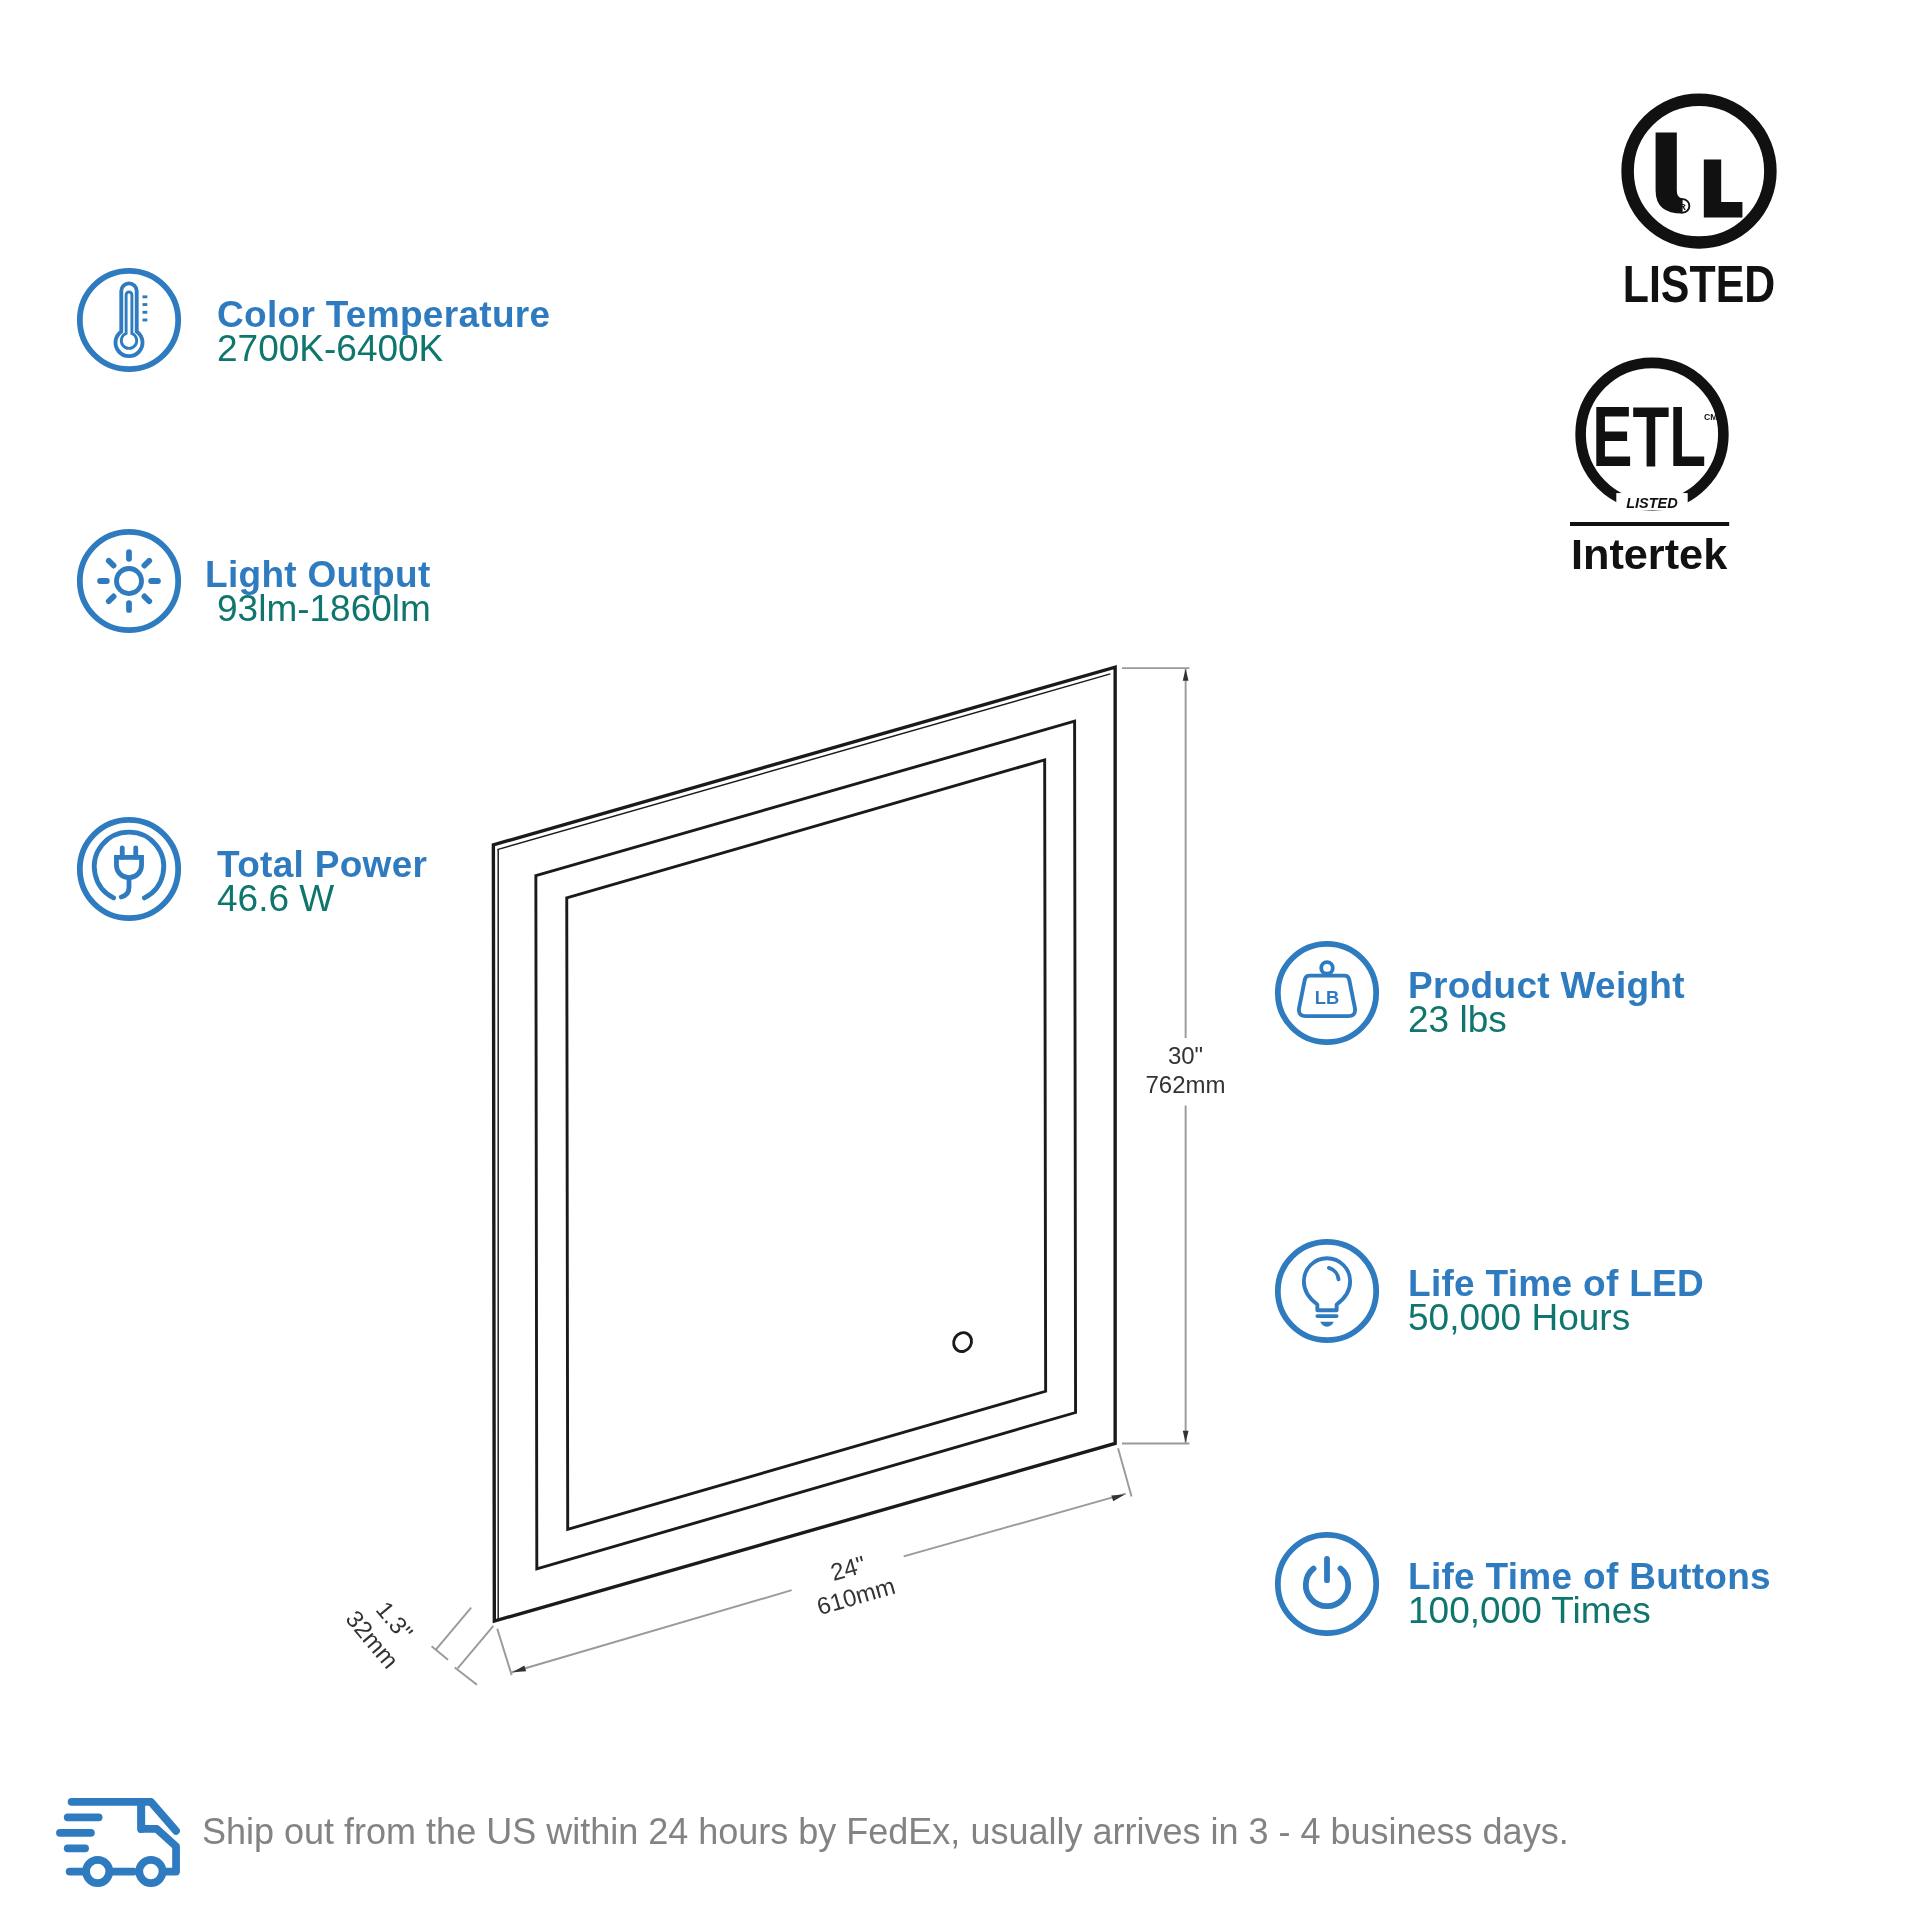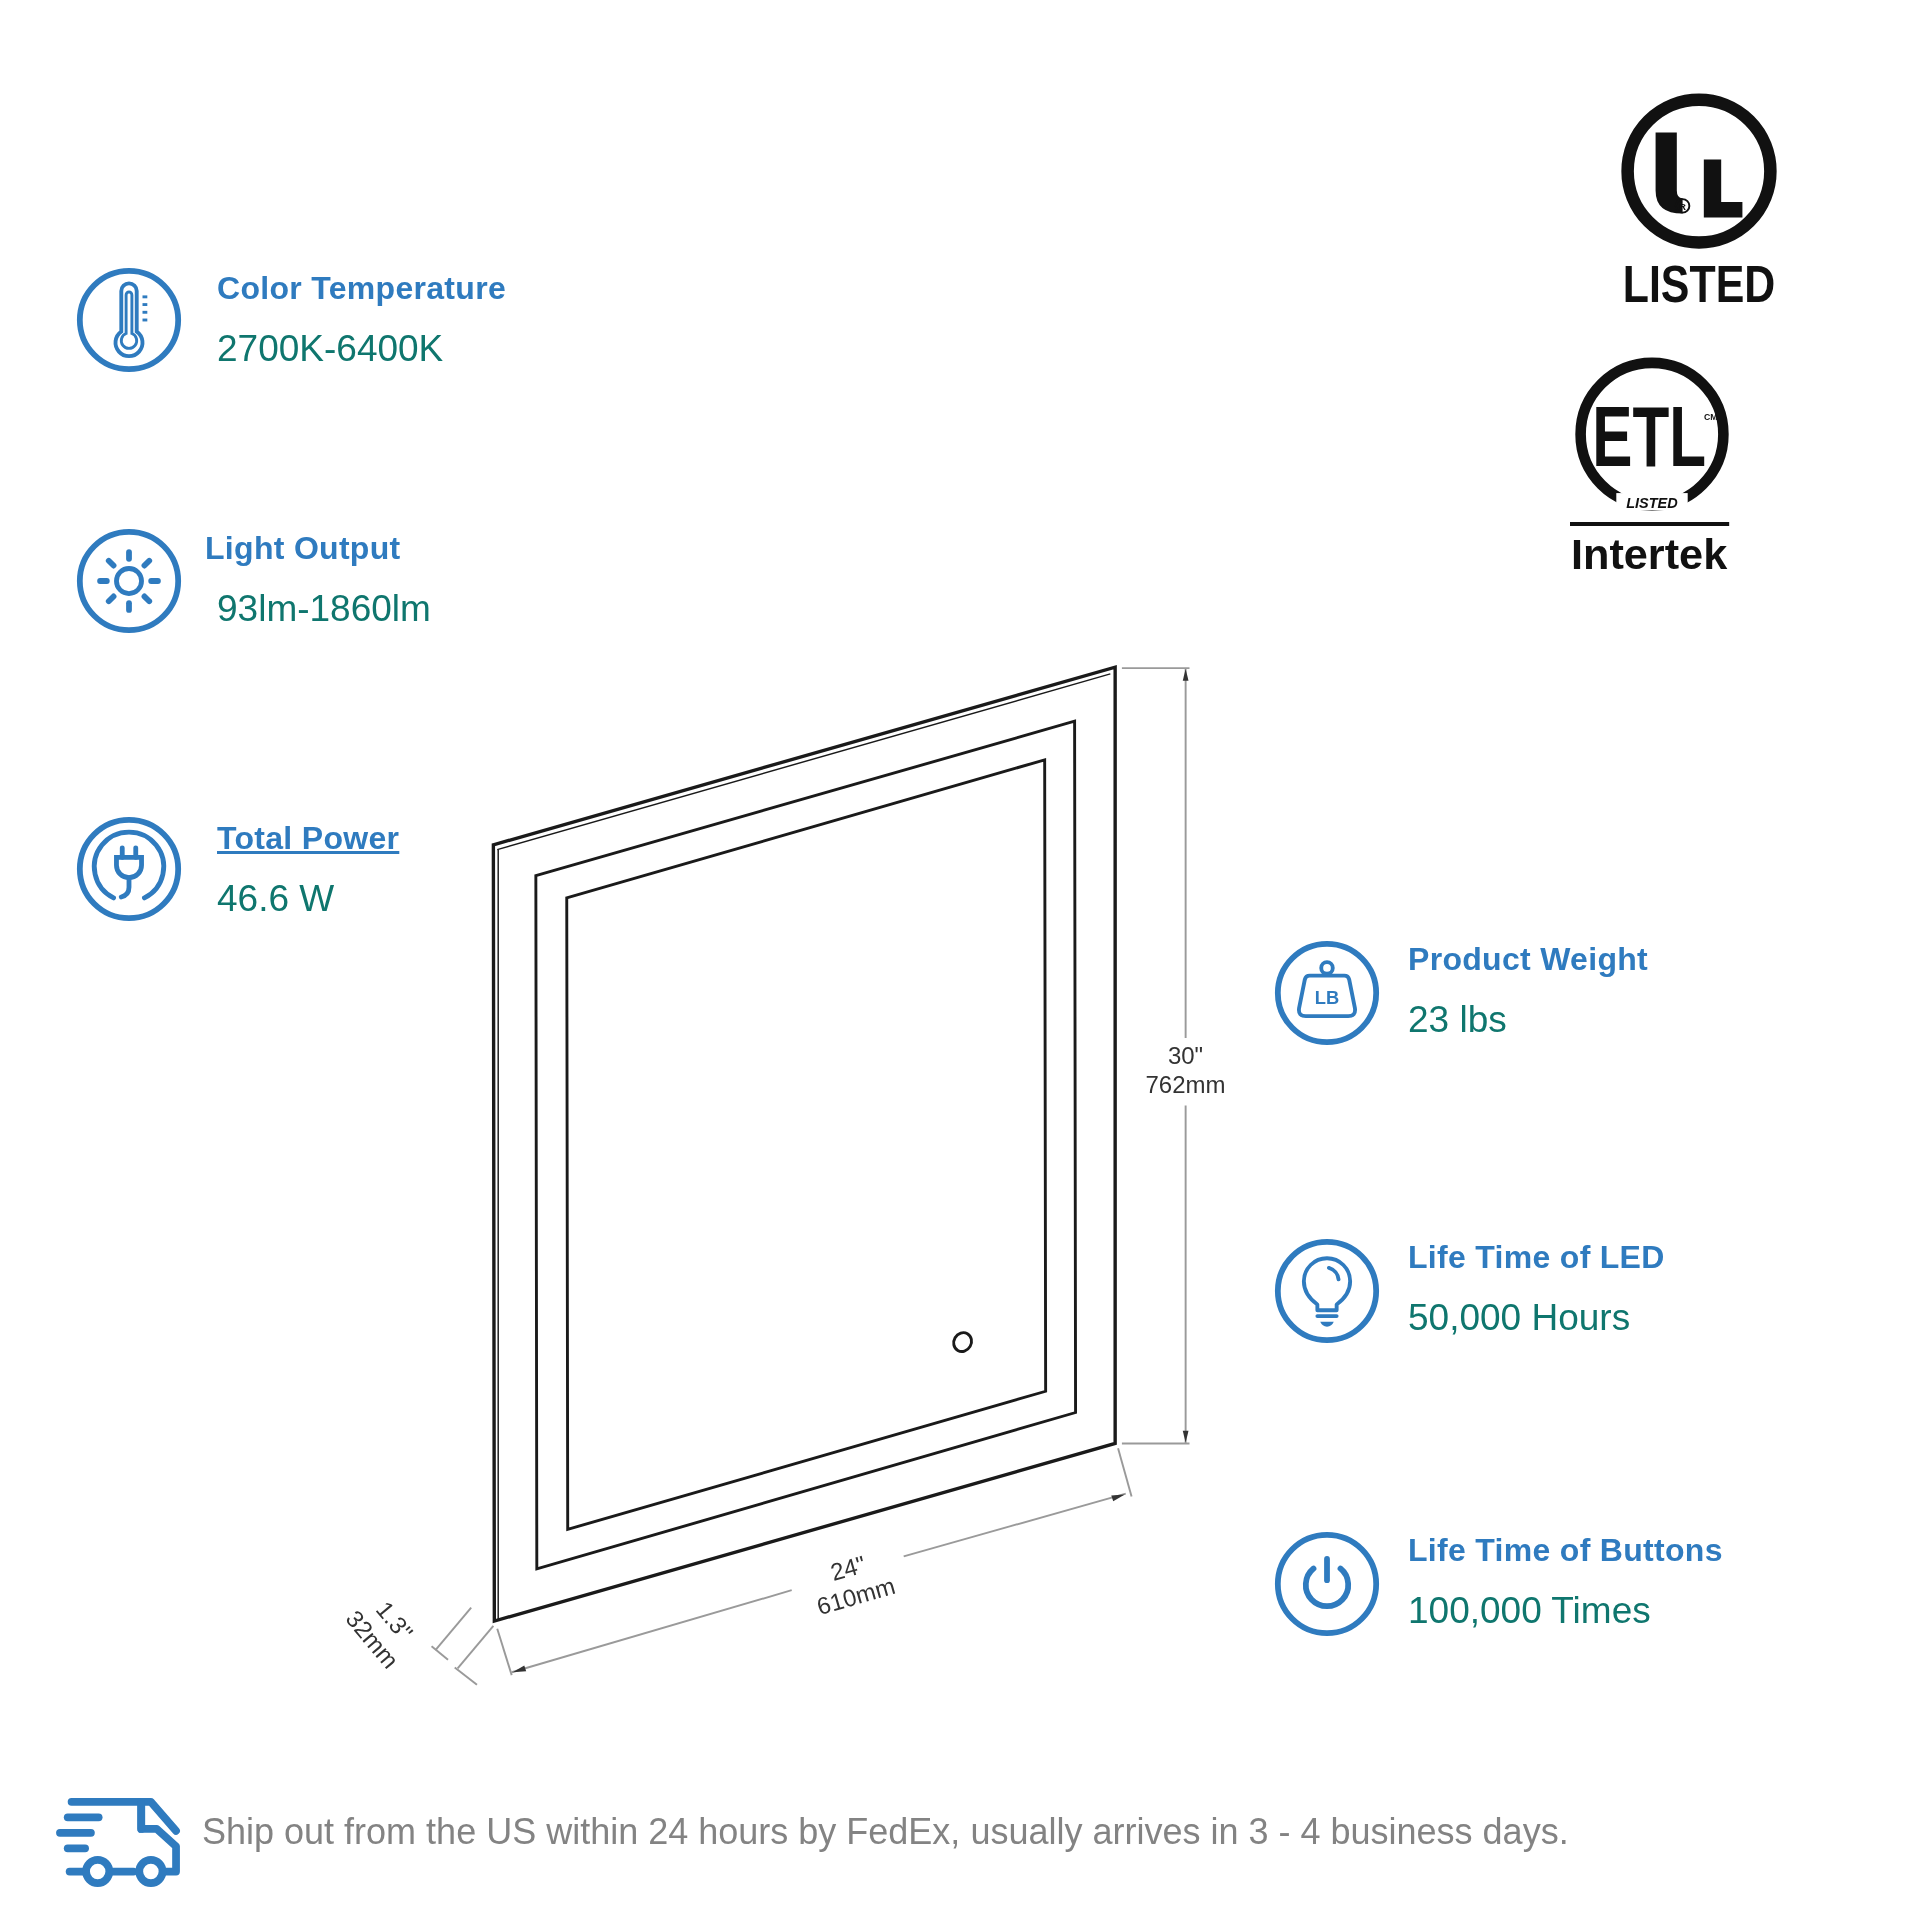--- a/index.html
+++ b/index.html
@@ -1,21 +1,21 @@
 <!DOCTYPE html>
 <html><head>
 <meta charset="utf-8">
 <style>
   html, body { margin:0; padding:0; background:#ffffff; }
   body { width:1931px; height:1931px; position:relative; overflow:hidden;
          font-family:"Liberation Sans", sans-serif; }
   .spec { position:absolute; }
   .spec .icon { position:absolute; width:108px; height:108px; }
   .spec .title { position:absolute; white-space:nowrap; font-weight:bold;
-                 font-size:32px; color:#2f7bbf; letter-spacing:0.3px; }
+                 font-size:37px; color:#2f7bbf; letter-spacing:0.3px;margin-top:24px; }
   .spec .value { position:absolute; white-space:nowrap; font-size:37px; color:#0f766e; }
   .cert { position:absolute; }
   .dim-label { position:absolute; font-size:24px; color:#333; text-align:center;
                line-height:29px; white-space:nowrap; }
   #footer-text { position:absolute; left:202px; top:1811px; font-size:36px;
                  color:#838383; white-space:nowrap;text-align:center; }
   svg { overflow:visible; }
 </style>
 </head>
 <body>
@@ -57,21 +57,21 @@
   <svg class="icon" style="left:75px;top:815px;" viewBox="0 0 112 112">
     <circle cx="56" cy="56" r="51" fill="none" stroke="#2f7bbf" stroke-width="6"></circle>
     <path d="M40 86 A36 36 0 1 1 72 86" fill="none" stroke="#2f7bbf" stroke-width="5" stroke-linecap="round"></path>
     <g fill="none" stroke="#2f7bbf" stroke-width="5" stroke-linecap="round">
       <line x1="49" y1="34" x2="49" y2="44"></line>
         <line x1="63" y1="34" x2="63" y2="44"></line>
       <path d="M43 44 h26 v8 a13 13 0 0 1 -26 0 z"></path>
       <path d="M56 65 v10 q0 8 -8 10"></path>
     </g>
   </svg>
-  <div class="title" style="left:217px;top:820px;text-decoration:underline;">Total Power</div>
+  <div class="title" style="left:217px;top:820px;">Total Power</div>
   <div class="value" style="left:217px;top:878px;">46.6 W</div>
 </div>
 
 <div class="spec" style="left:0;top:0;">
   <svg class="icon" style="left:1273px;top:939px;" viewBox="0 0 112 112">
     <circle cx="56" cy="56" r="51" fill="none" stroke="#2f7bbf" stroke-width="6"></circle>
     <circle cx="56" cy="30" r="6" fill="none" stroke="#2f7bbf" stroke-width="4"></circle>
     <path d="M38 38 h36 q4 0 5 4 l6 30 q1 8 -7 8 h-44 q-8 0 -7 -8 l6 -30 q1 -4 5 -4 z" fill="none" stroke="#2f7bbf" stroke-width="4"></path>
     <text x="56" y="67" text-anchor="middle" font-size="19" font-weight="bold" fill="#2f7bbf" font-family="Liberation Sans, sans-serif">LB</text>
   </svg>

